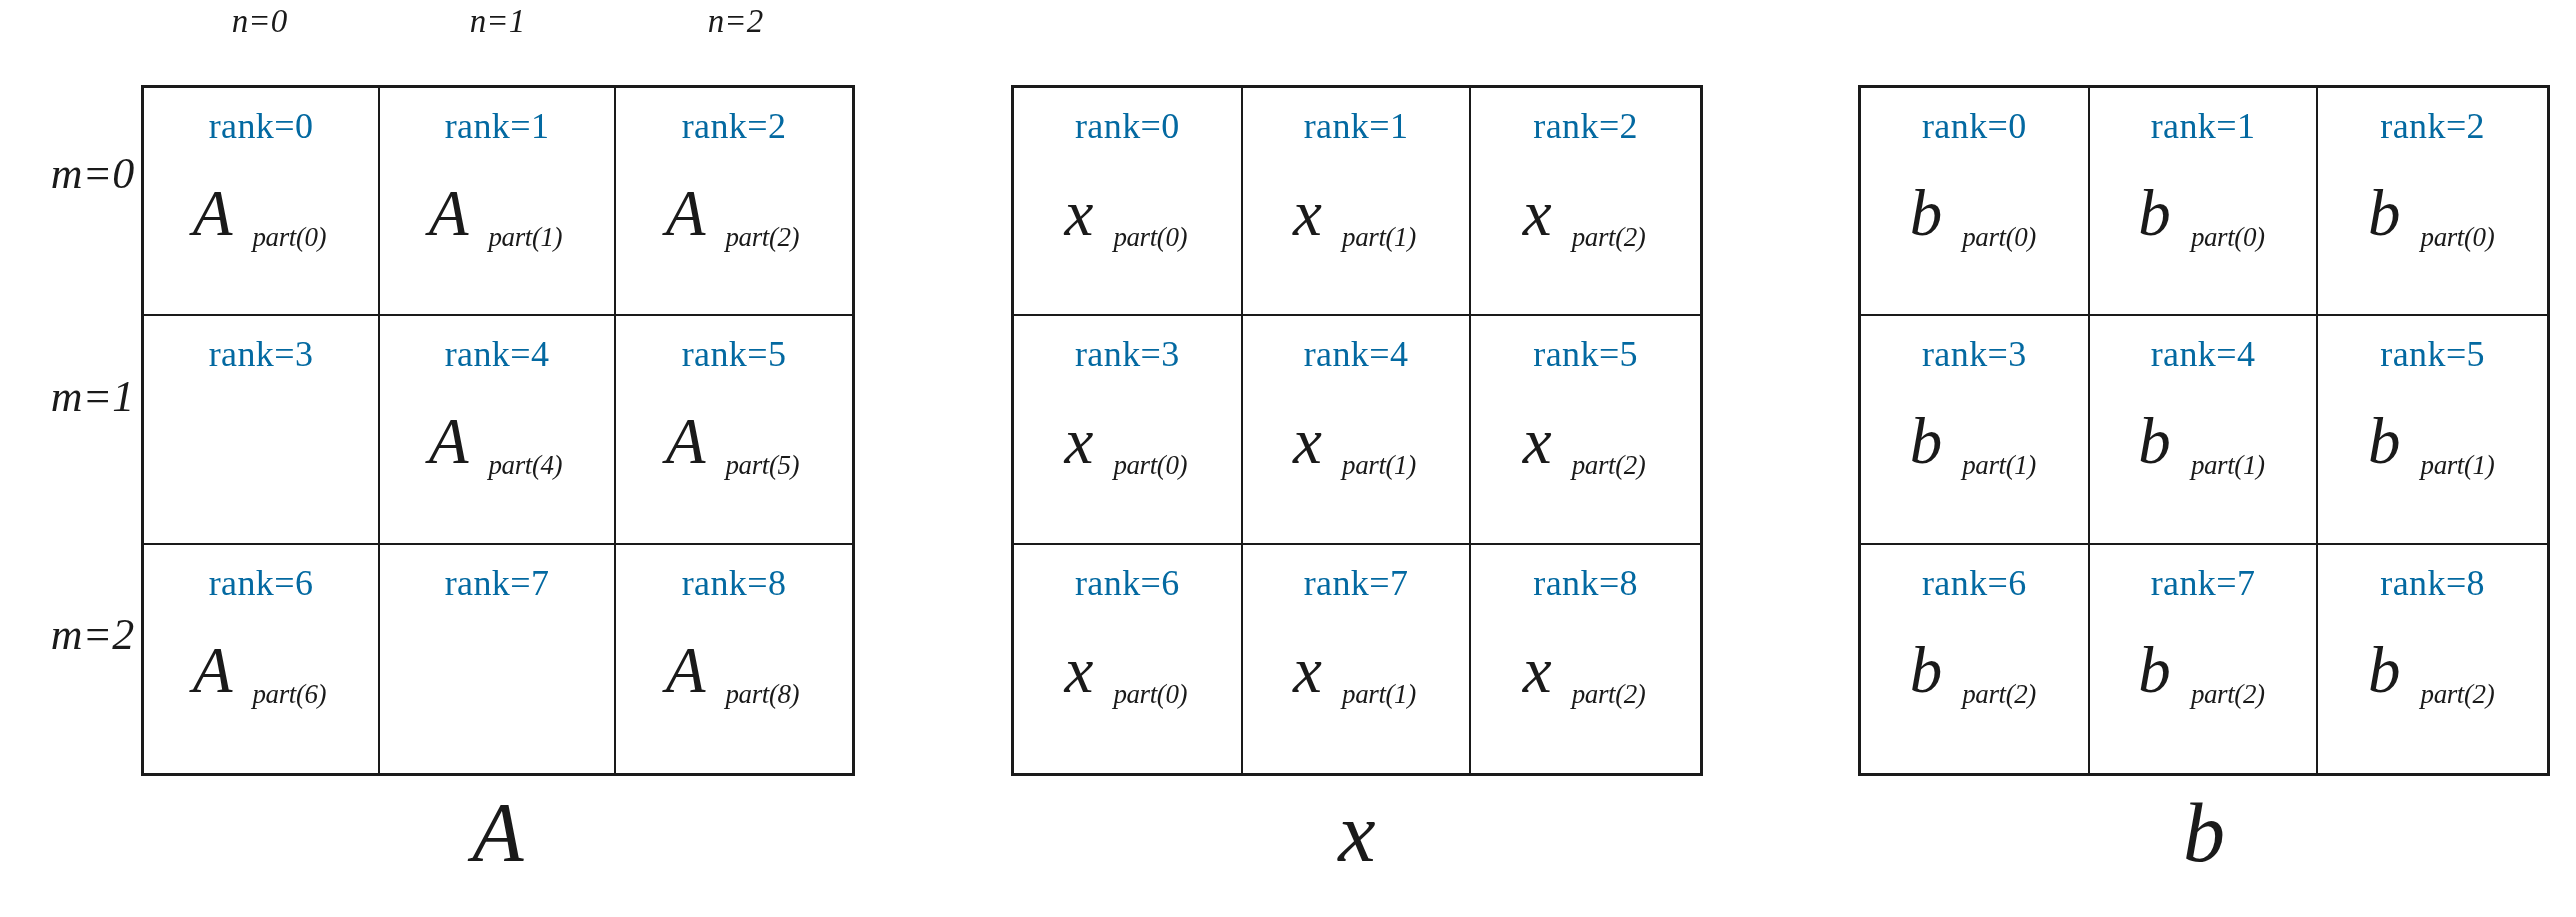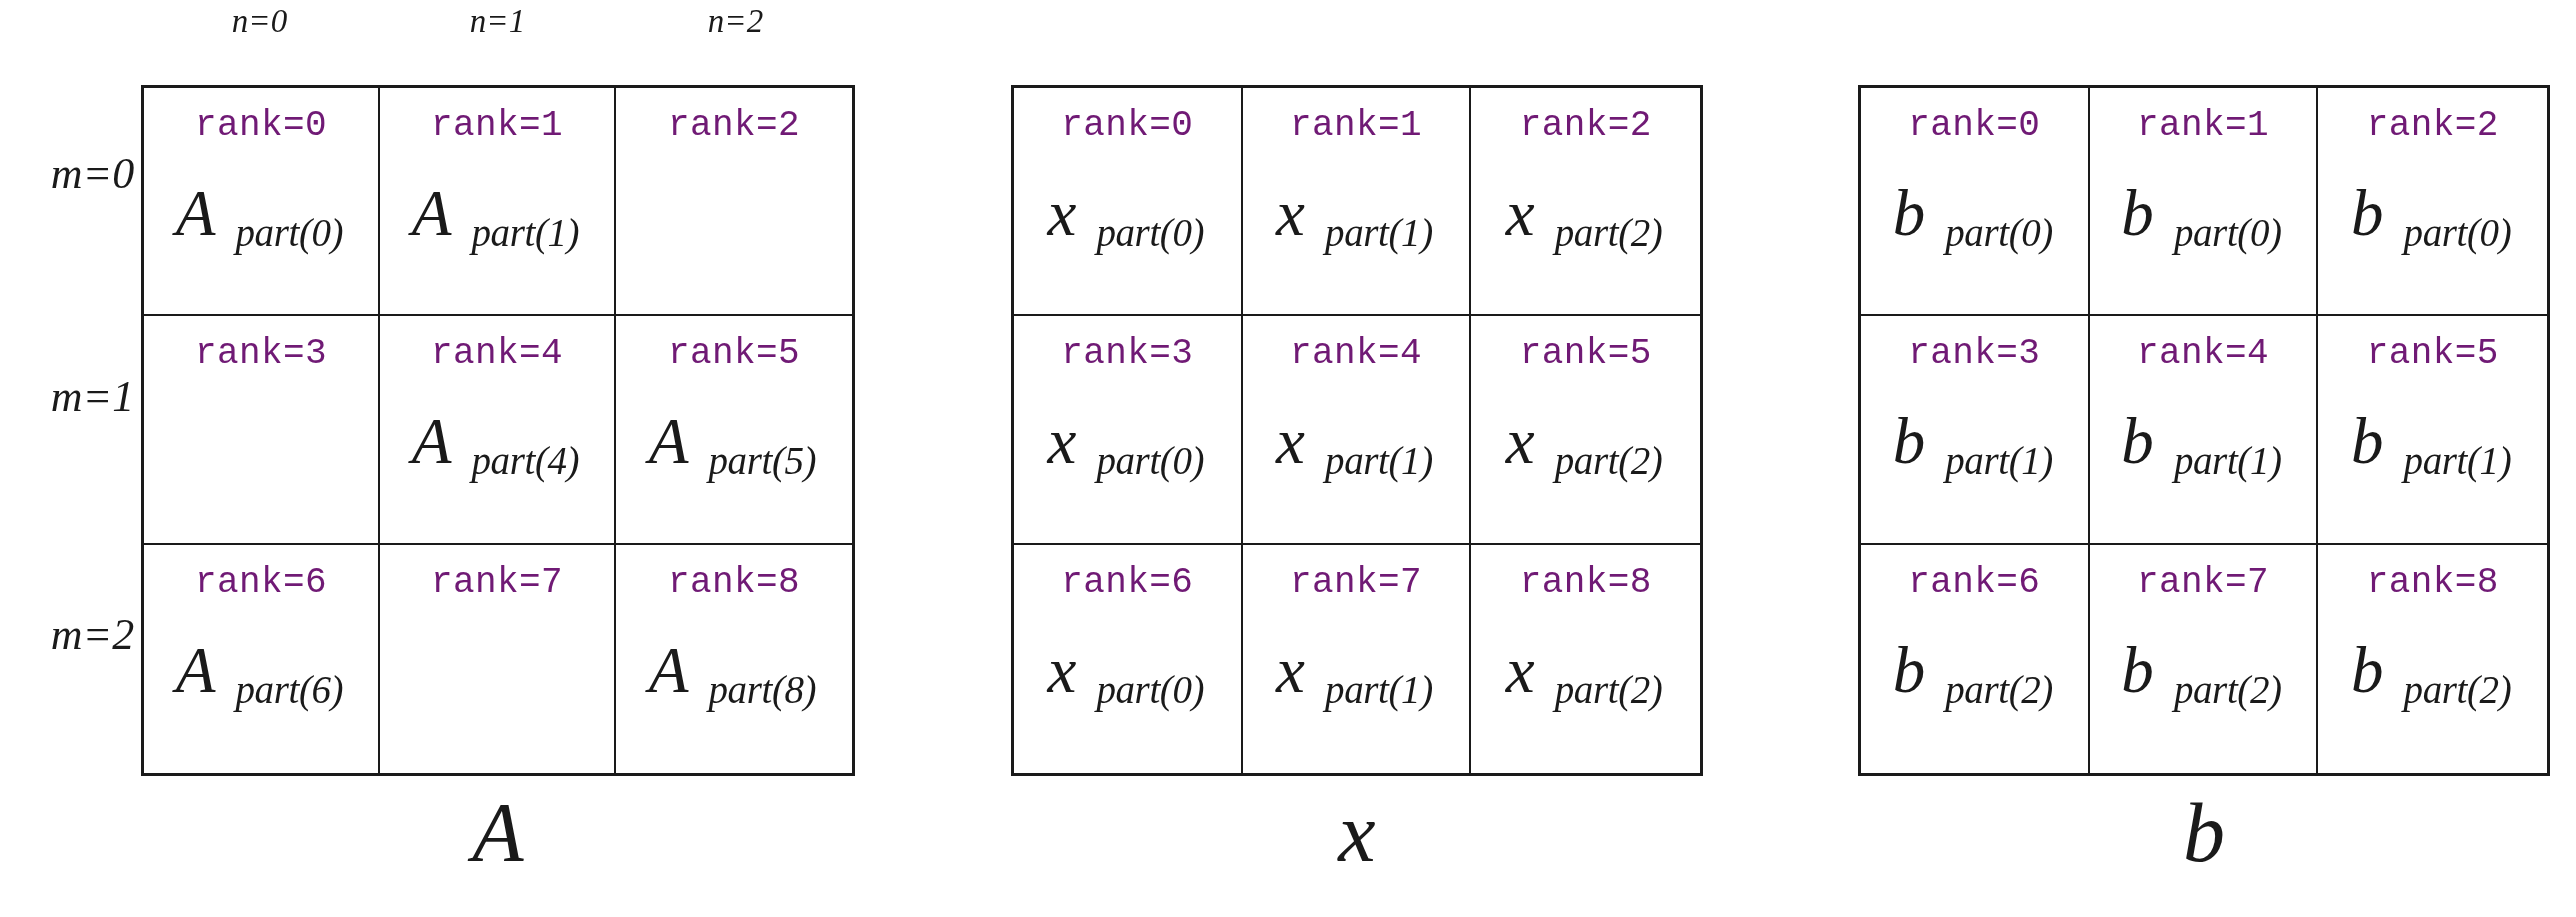--- a/index.html
+++ b/index.html
@@ -45,25 +45,25 @@
   }
   .cell.last-col { border-right: none; }
   .cell.last-row { border-bottom: none; }
 
   .rank {
     position: absolute;
     left: 0;
     right: 0;
     top: 20px;
     text-align: center;
-    font-family: Liberation Mono, monospace;
+    font-family: Liberation Serif, serif;
     font-size: 36px;
     line-height: 1;
     letter-spacing: 0.4px;
-    color: #701a75;
+    color: #0369a1;
     white-space: nowrap;
   }
 
   .sym {
     position: absolute;
     left: 0;
     right: 0;
     top: 93px;
     text-align: center;
     white-space: nowrap;
@@ -71,21 +71,21 @@
   }
   .sym .base {
     font-family: "Liberation Serif", "DejaVu Serif", serif;
     font-style: italic;
     font-size: 65px;
     letter-spacing: -0.8px;
   }
   .sym .sub {
     font-family: "Liberation Serif", "DejaVu Serif", serif;
     font-style: italic;
-    font-size: 39px;
+    font-size: 27px;
     vertical-align: baseline;
     position: relative;
     top: 11px;
     left: -3.1px;
     letter-spacing: -0.4px;
     margin-left: 24px;
   }
 
   
   .col-label {
@@ -140,20 +140,21 @@
     <div class="cell">
       <div class="rank">rank=0</div>
       <div class="sym"><span class="base">A</span><span class="sub">part(0)</span></div>
     </div>
     <div class="cell">
       <div class="rank">rank=1</div>
       <div class="sym"><span class="base">A</span><span class="sub">part(1)</span></div>
     </div>
     <div class="cell last-col">
       <div class="rank">rank=2</div>
+      <div class="sym"><span class="base">A</span><span class="sub">part(2)</span></div>
     </div>
 
     <div class="cell">
       <div class="rank">rank=3</div>
     </div>
     <div class="cell">
       <div class="rank">rank=4</div>
       <div class="sym"><span class="base">A</span><span class="sub">part(4)</span></div>
     </div>
     <div class="cell last-col">

